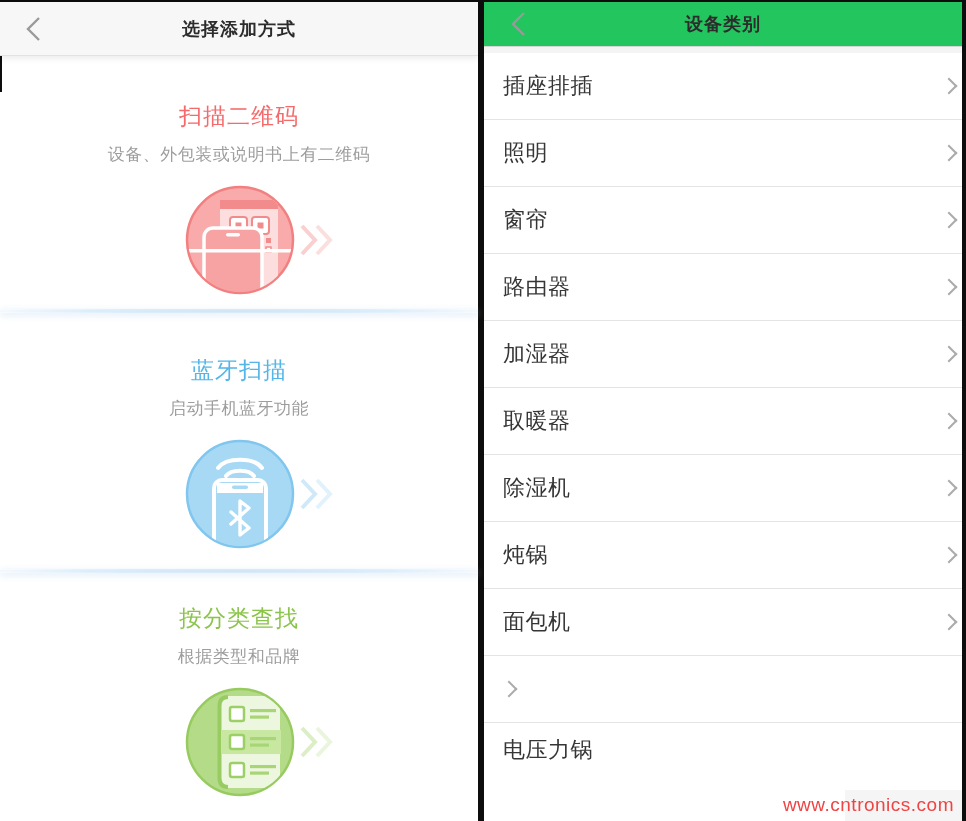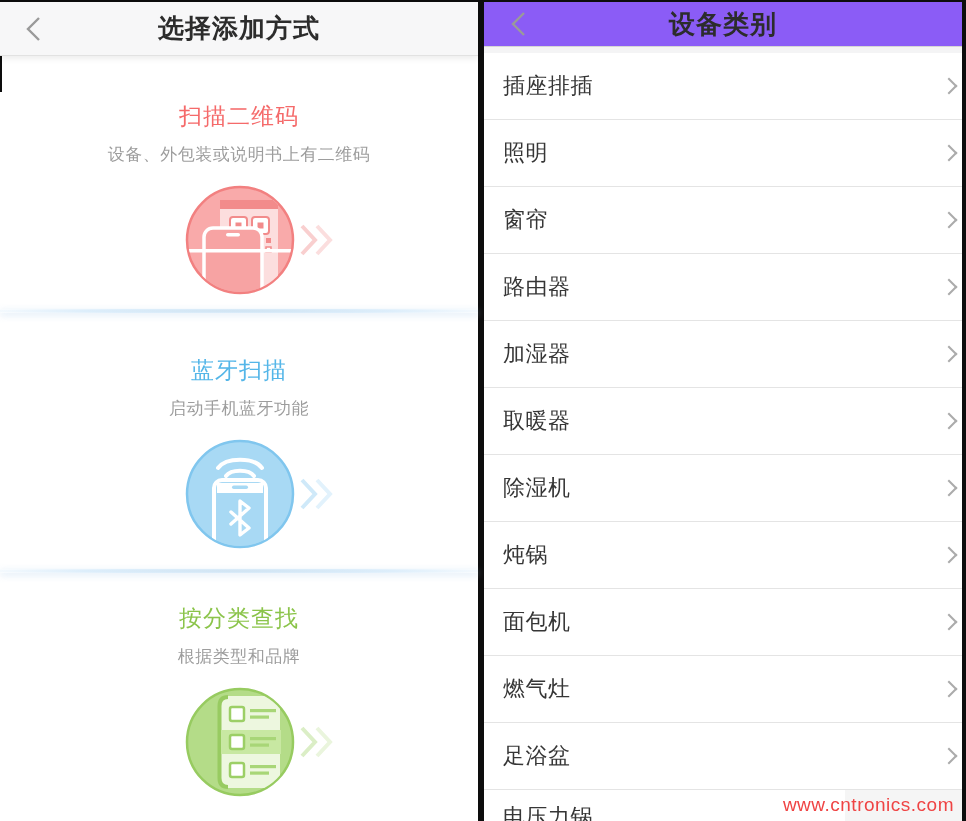--- a/index.html
+++ b/index.html
@@ -7,21 +7,21 @@
     font-family:"Liberation Sans","DejaVu Sans",sans-serif; background:#fff; }
   .screens { position:relative; width:966px; height:821px; display:flex;
     border-top:2px solid #0d0d0d; }
 
   
   .panel-left { width:478px; height:100%; background:#fff; position:relative; }
   .edge-artifact { position:absolute; left:0; top:0; width:2px; height:90px; background:#0d0d0d; }
   .lheader { height:54px; background:#f7f7f8; border-bottom:1px solid #e2e2e2;
     box-shadow:0 3px 6px rgba(0,0,0,.07); display:flex; align-items:center;
     justify-content:center; position:relative; z-index:2; }
-  .lheader h1, .rheader h1 { font-size:26px; font-weight:600; color:#2c2c2c; letter-spacing:1px; }
+  .lheader h1, .rheader h1 { font-size:18px; font-weight:600; color:#2c2c2c; letter-spacing:1px; }
   .back-btn { position:absolute; left:24px; top:50%; transform:translateY(-50%);
     width:26px; height:30px; display:flex; align-items:center; cursor:pointer; }
 
   .section { text-align:center; }
   .sec-1 { padding-top:47px; height:253px; }
   .sec-2 { padding-top:44px; height:256px; }
   .sec-3 { padding-top:32px; height:247px; }
   .sec-title { font-size:23px; font-weight:400; line-height:27px; letter-spacing:1px; }
   .sec-sub { font-size:17px; color:#9d9d9d; margin-top:14px; line-height:22px; letter-spacing:.5px; }
   .icon-wrap { width:170px; height:120px; margin:14px auto 0; transform:translateX(26px); }
@@ -29,21 +29,21 @@
   .divider { height:4px; margin:0;
     background:radial-gradient(ellipse 60% 100% at center, #cfe3f2 0%, #ddeefb 55%, rgba(255,255,255,0) 100%);
     box-shadow:0 2px 7px rgba(170,205,235,.45); }
 
   
   .vdivider { width:6px; height:100%; background:#0d0d0d; }
 
   
   .panel-right { width:482px; height:100%; background:#fff;
     border-right:4px solid #0d0d0d; position:relative; overflow:hidden; }
-  .rheader { height:45px; background:#8b5cf6; border-bottom:1px solid #d6d6d6;
+  .rheader { height:45px; background:#22c55e; border-bottom:1px solid #d6d6d6;
     display:flex; align-items:center; justify-content:center; position:relative; }
   .rheader .back-btn { left:26px; }
   .list-gap { height:6px; background:#f4f4f5; }
   ul.device-list { list-style:none; }
   ul.device-list li { height:67px; display:flex; align-items:center;
     padding:0 3px 0 19px; border-bottom:1px solid #e4e4e4; background:#fff; cursor:pointer; }
   ul.device-list li:last-child { align-items:flex-start; padding-top:12px; border-bottom:none; }
   .row-label { font-size:22px; color:#363636; letter-spacing:.5px; flex:1; }
   .chev { width:12px; height:12px; border-top:2.5px solid #ababab; border-right:2.5px solid #ababab;
     transform:rotate(45deg); margin-right:4px; flex:none; }
@@ -217,28 +217,23 @@
           <span class="row-label">炖锅</span>
           <span class="chev"></span>
         </li>
 
         <li>
           <span class="row-label">面包机</span>
           <span class="chev"></span>
         </li>
 
         <li>
-          <span class="row-label">燃气灶</span>
-          <span class="chev"></span>
-        </li>
-
-        <li>
-          <span class="row-label">足浴盆</span>
-          <span class="chev"></span>
-        </li>
+          <span class="chev"></span>
+        </li>
+
 
         <li>
           <span class="row-label">电压力锅</span>
 
         </li>
       </ul>
   </div>
 
   <div class="wm-band"></div>
   <div class="watermark" style="color: #ef4444;">www.cntronics.com</div>

